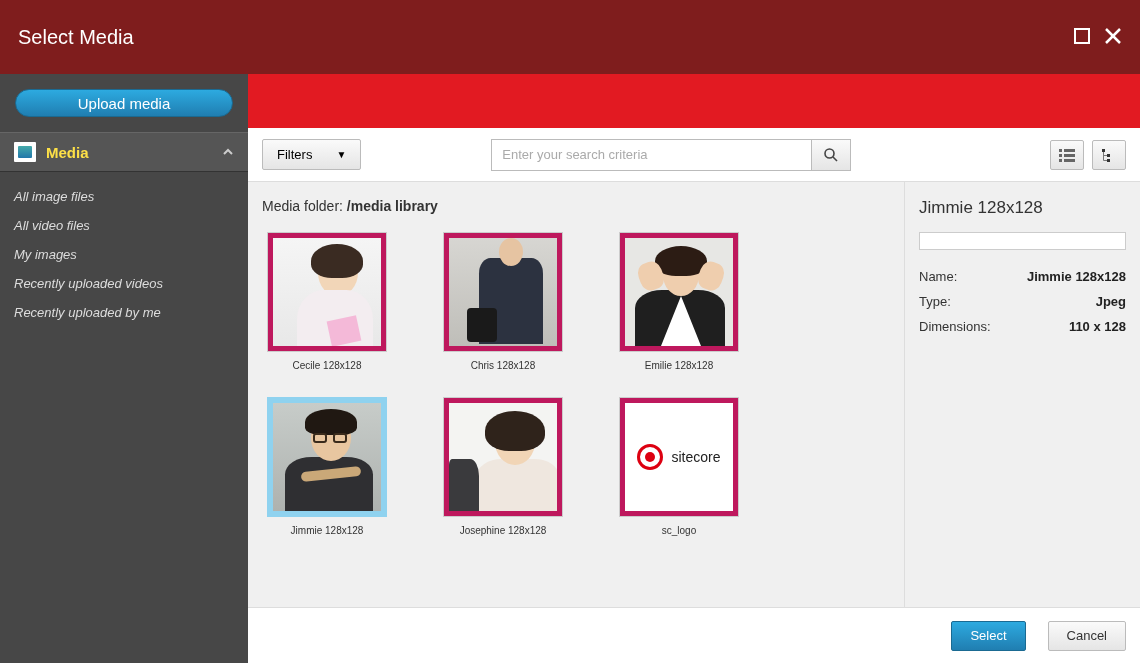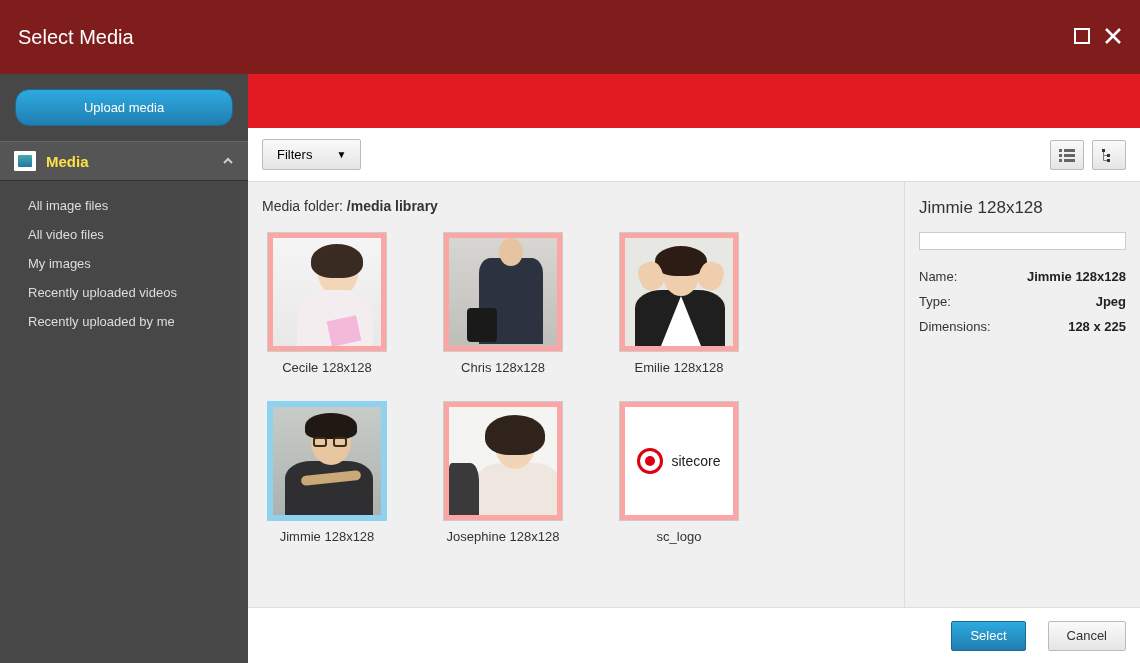--- a/index.html
+++ b/index.html
@@ -7,50 +7,50 @@
 .app { display: flex; flex-direction: column; height: 663px; }
 .titlebar { background: #7f1d1d; height: 74px; display: flex; align-items: center; justify-content: space-between; padding: 0 18px; }
 .titlebar h1 { color: #fff; font-size: 20px; font-weight: normal; }
 .titlebar-controls { display: flex; gap: 14px; align-items: center; }
 .titlebar-controls span { color: #fff; cursor: pointer; }
 .win-square { width: 16px; height: 16px; border: 2px solid #fff; display: inline-block; }
 .win-close svg { width: 18px; height: 18px; }
 .body { flex: 1; display: flex; min-height: 0; }
 .sidebar { width: 248px; background: #474747; color: #ccc; display: flex; flex-direction: column; }
 .upload-wrap { padding: 15px; background: #474747; }
-.upload-btn { width: 100%; height: 37px; background: linear-gradient(#2daae0,#207eb1); border: 1px solid #1a6a92; color: #fff; border-radius: 14px; cursor: pointer; font-size: 13px; }
+.upload-btn { width: 100%; height: 28px; background: linear-gradient(#2daae0,#207eb1); border: 1px solid #1a6a92; color: #fff; border-radius: 14px; cursor: pointer; font-size: 15px; }
 .media-header { background: #555; height: 40px; display: flex; align-items: center; padding: 0 14px; border-top: 1px solid #666; border-bottom: 1px solid #333; gap: 10px; }
 .media-header .lbl { color: #fde047; font-size: 15px; font-weight: bold; flex: 1; }
 .media-icon { width: 22px; height: 20px; background: #fff; display: inline-flex; align-items: center; justify-content: center; border-radius: 1px; }
 .media-icon-inner { width: 14px; height: 12px; background: linear-gradient(#4aa,#27a); border-radius: 1px; }
 .chev-up { width: 12px; height: 12px; }
-.filter-list { padding: 10px 14px; }
+.filter-list { padding: 10px 0; font-style: italic; }
 .filter-item { padding: 7px 14px; color: #ddd; cursor: pointer; font-size: 13px; }
 .main { flex: 1; display: flex; flex-direction: column; background: #f0f0f0; min-width: 0; }
 .redbar { height: 54px; background: #e21a22; }
 .toolbar { height: 54px; background: #fff; border-bottom: 1px solid #ddd; display: flex; align-items: center; padding: 0 14px; gap: 10px; }
 .filters-btn { background: linear-gradient(#fafafa,#e5e5e5); border: 1px solid #bbb; padding: 7px 14px; border-radius: 2px; cursor: pointer; font-size: 13px; display: flex; align-items: center; gap: 24px; }
 .filters-btn .tri { font-size: 10px; }
 .spacer-sm { width: 110px; }
 .search-wrap { display: flex; }
 .search-input { width: 320px; height: 32px; border: 1px solid #bbb; border-right: none; padding: 0 10px; font-size: 13px; color: #333; }
 .search-input::placeholder { color: #aaa; }
 .search-btn { width: 40px; height: 32px; background: linear-gradient(#fafafa,#e5e5e5); border: 1px solid #bbb; cursor: pointer; display: flex; align-items: center; justify-content: center; }
 .viewbtns { margin-left: auto; display: flex; gap: 8px; }
 .viewbtn { width: 34px; height: 30px; background: linear-gradient(#fafafa,#e5e5e5); border: 1px solid #bbb; border-radius: 2px; cursor: pointer; display: flex; align-items: center; justify-content: center; }
 .content { flex: 1; display: flex; min-height: 0; }
 .gallery-pane { flex: 1; padding: 16px 14px; overflow: auto; border-right: 1px solid #ddd; }
 .folder-line { font-size: 14px; color: #333; margin-bottom: 18px; }
 .folder-line .path { font-weight: bold; }
 .grid { display: flex; flex-wrap: wrap; gap: 26px 46px; }
 .thumb { width: 130px; text-align: center; cursor: pointer; }
-.thumb-frame { width: 120px; height: 120px; border: 1px solid #ccc; background: #fca5a5; padding: 5px; margin: 0 auto; }
+.thumb-frame { width: 120px; height: 120px; border: 1px solid #ccc; background: #be185d; padding: 5px; margin: 0 auto; }
 .thumb.selected .thumb-frame { border: 4px solid #8fd2ef; padding: 2px; background: #8fd2ef; }
 .thumb-img { width: 100%; height: 100%; display: flex; align-items: center; justify-content: center; overflow: hidden; }
-.thumb-label { margin-top: 8px; color: #333; font-size: 13px; }
+.thumb-label { margin-top: 8px; color: #333; font-size: 10px; }
 .details-pane { width: 235px; padding: 16px 14px; background: #f0f0f0; }
 .details-title { font-size: 17px; color: #333; margin-bottom: 14px; }
 .preview-frame { border: 1px solid #ccc; background: #fff; padding: 8px; margin-bottom: 14px; }
 .preview-img { width: 100%; height: 180px; display: flex; align-items: center; justify-content: center; overflow: hidden; }
 .meta-row { display: flex; justify-content: space-between; padding: 5px 0; font-size: 13px; }
 .meta-row .k { color: #333; }
 .meta-row .v { font-weight: bold; color: #222; text-align: right; }
 .footer { height: 56px; border-top: 1px solid #ddd; background: #fff; display: flex; align-items: center; justify-content: flex-end; padding: 0 14px; gap: 22px; }
 .btn { height: 30px; padding: 0 18px; border-radius: 2px; font-size: 13px; cursor: pointer; }
 .btn-primary { background: linear-gradient(#2daae0,#207eb1); border: 1px solid #1a6a92; color: #fff; }
@@ -109,20 +109,29 @@
 
     <div class="main">
       <div class="redbar"></div>
 
       <div class="toolbar">
         <button class="filters-btn">
           <span>Filters</span>
           <span class="tri">▼</span>
         </button>
         <div class="spacer-sm"></div>
+        <div class="search-wrap">
+          <input class="search-input" placeholder="Enter your search criteria" style="">
+          <button class="search-btn">
+            <svg width="16" height="16" viewBox="0 0 16 16">
+                <circle cx="6.5" cy="6.5" r="4.5" fill="none" stroke="#444" stroke-width="1.6"></circle>
+                <line x1="10" y1="10" x2="14" y2="14" stroke="#444" stroke-width="1.6"></line>
+              </svg>
+          </button>
+        </div>
         <div class="viewbtns">
           <button class="viewbtn">
             <svg width="16" height="14" viewBox="0 0 16 14">
               <rect x="0" y="1" width="3" height="3" fill="#666"></rect>
                 <rect x="5" y="1" width="11" height="3" fill="#666"></rect>
               <rect x="0" y="6" width="3" height="3" fill="#666"></rect>
                 <rect x="5" y="6" width="11" height="3" fill="#666"></rect>
               <rect x="0" y="11" width="3" height="3" fill="#666"></rect>
                 <rect x="5" y="11" width="11" height="3" fill="#666"></rect>
             </svg>
@@ -242,21 +251,21 @@
           <div class="meta-row">
             <span class="k">Name:</span>
             <span class="v">Jimmie 128x128</span>
           </div>
           <div class="meta-row">
             <span class="k">Type:</span>
             <span class="v">Jpeg</span>
           </div>
           <div class="meta-row">
             <span class="k">Dimensions:</span>
-            <span class="v">128 x 225</span>
+            <span class="v">110 x 128</span>
           </div>
         </div>
 
       </div>
 
       <div class="footer">
         <button class="btn btn-primary">Select</button>
         <button class="btn btn-secondary">Cancel</button>
       </div>
 

